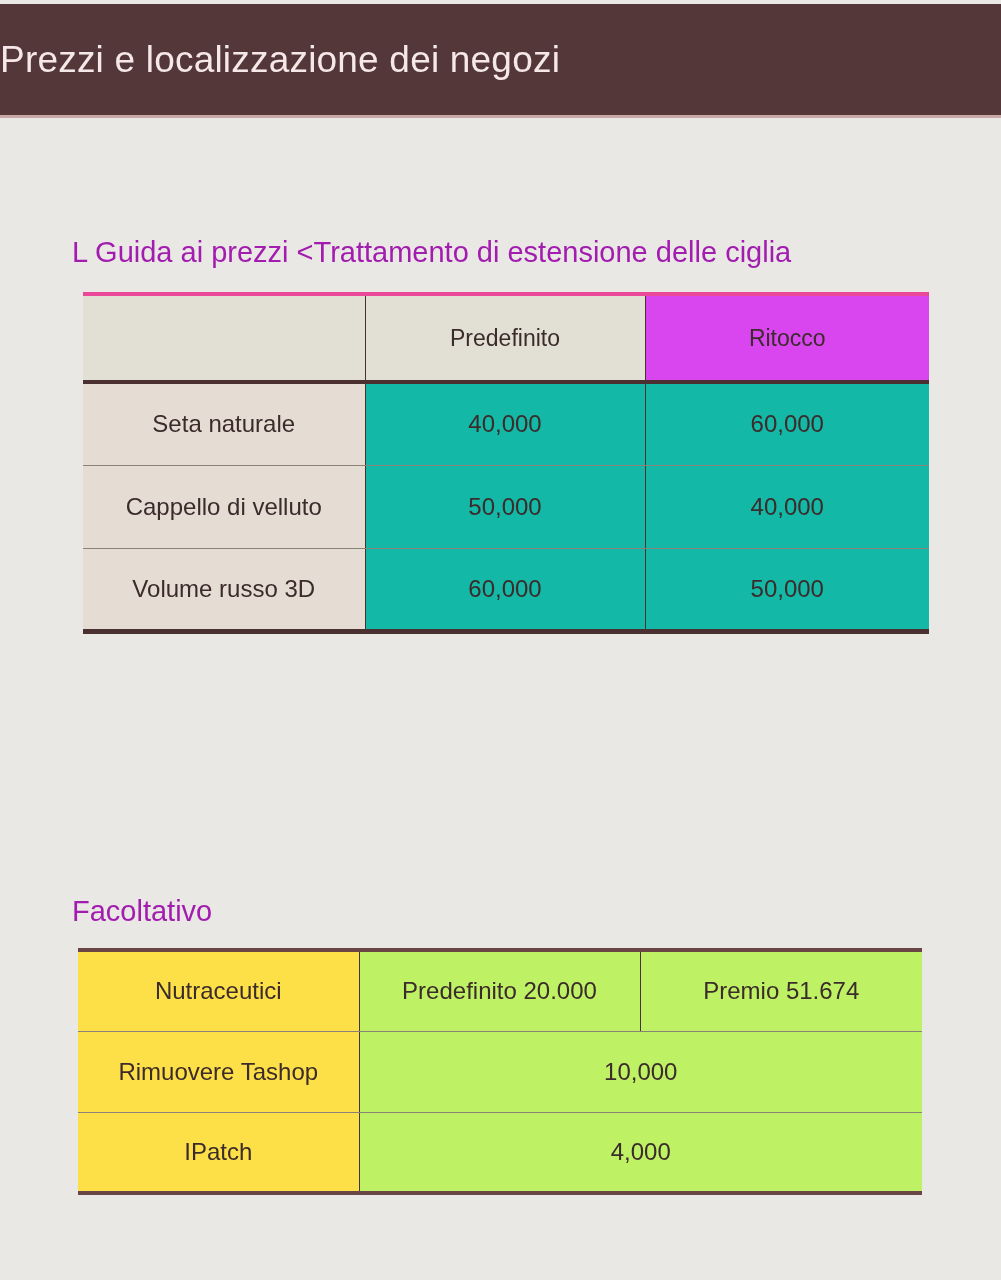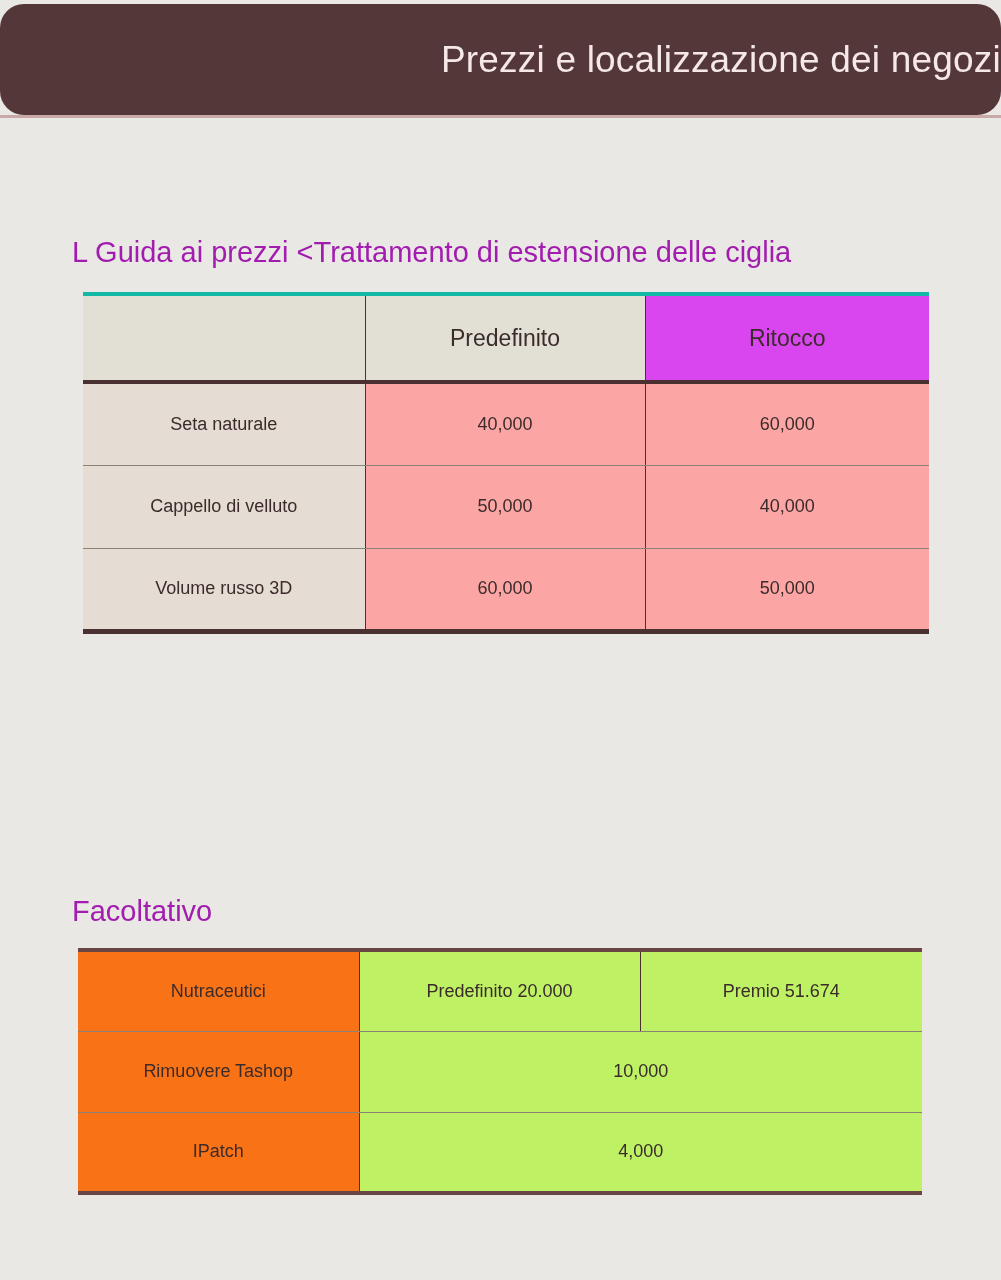--- a/index.html
+++ b/index.html
@@ -19,23 +19,22 @@
   
   .banner {
     position: absolute;
     left: 0;
     top: 4px;
     width: 1001px;
     height: 111px;
     background: #533739;
     display: flex;
     align-items: center;
-    justify-content: flex-end;
+    justify-content: flex-start;
     box-sizing: border-box;
-    border-radius: 24px;
   }
   .banner-title {
     color: #f6e8e8;
     font-size: 37px;
     font-weight: 400;
     letter-spacing: 0.2px;
     line-height: 1;
     white-space: nowrap;
   }
   .banner-underline {
@@ -70,33 +69,33 @@
     position: absolute;
     border-collapse: collapse;
     table-layout: fixed;
   }
   .price-table td, .price-table th {
     padding: 0;
     margin: 0;
     font-weight: 400;
     text-align: center;
     vertical-align: middle;
-    font-size: 18px;
+    font-size: 24px;
     color: #3b2b2b;
     box-sizing: border-box;
   }
 
   
   #table-lash-prices {
     left: 83px;
     top: 292px;
     width: 846px;
   }
   #table-lash-prices .rule-top {
-    border-top: 4px solid #14b8a6;
+    border-top: 4px solid #ec4899;
   }
   #table-lash-prices .rule-head-bottom {
     border-bottom: 4px solid #4a3031;
   }
   #table-lash-prices .rule-bottom {
     border-bottom: 5px solid #4a3031;
   }
   #table-lash-prices .rule-row {
     border-bottom: 1.5px solid #8a8177;
   }
@@ -117,21 +116,21 @@
   #table-lash-prices .hdr-val.last {
     width: 284px;
     background: #d946ef;
   }
   #table-lash-prices .cell-label {
     width: 282px;
     background: #e5dcd3;
     height: 83px;
   }
   #table-lash-prices .cell-val {
-    background: #fca5a5;
+    background: #14b8a6;
     height: 83px;
   }
 
   
   #table-optional {
     left: 78px;
     top: 948px;
     width: 844px;
   }
   #table-optional .rule-top {
@@ -141,21 +140,21 @@
     border-bottom: 4px solid #6a4546;
   }
   #table-optional .rule-row {
     border-bottom: 1.5px solid #8a8177;
   }
   #table-optional .vline {
     border-left: 1.5px solid #4a3031;
   }
   #table-optional .cell-label {
     width: 281px;
-    background: #f97316;
+    background: #fde047;
     height: 81px;
   }
   #table-optional .cell-val {
     background: #bef264;
     height: 81px;
   }
   #table-optional .cell-val.split-a { width: 281px; }
   #table-optional .cell-val.split-b { width: 282px; }
 </style>
 </head>

